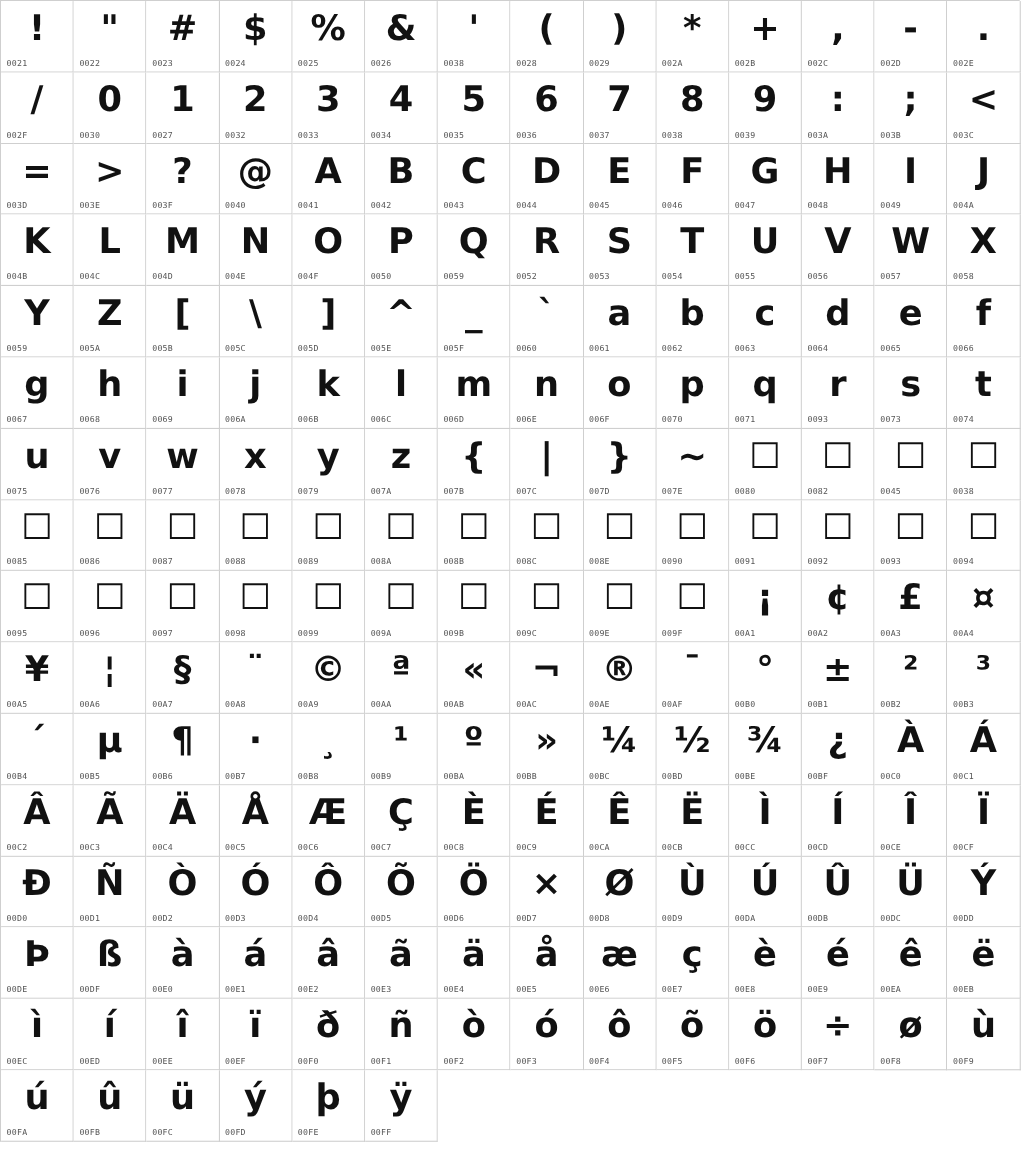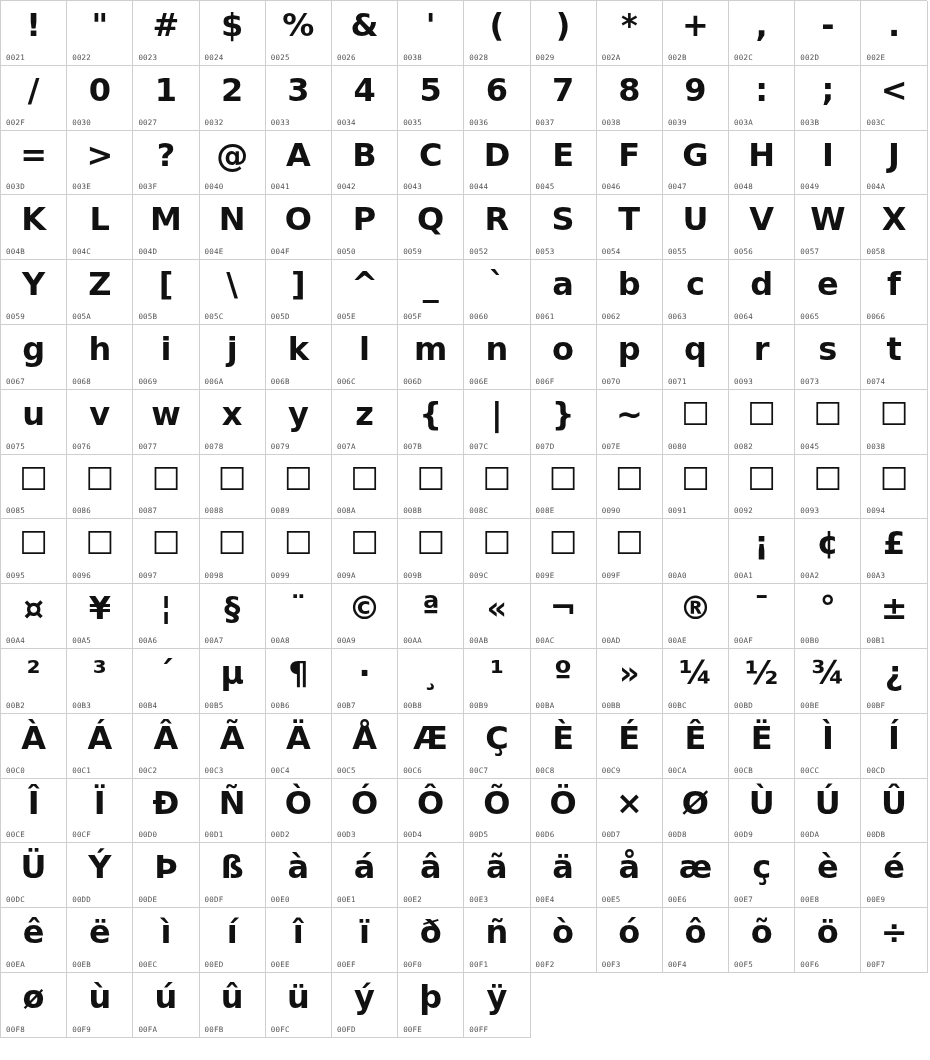--- a/index.html
+++ b/index.html
@@ -546,24 +546,20 @@
     </div>
     <div class="cell">
       <div class="glyph">☐</div>
       <div class="code">009E</div>
     </div>
     <div class="cell">
       <div class="glyph">☐</div>
       <div class="code">009F</div>
     </div>
     <div class="cell">
-      <div class="glyph"></div>
-      <div class="code">00A0</div>
-    </div>
-    <div class="cell">
       <div class="glyph">¡</div>
       <div class="code">00A1</div>
     </div>
     <div class="cell">
       <div class="glyph">¢</div>
       <div class="code">00A2</div>
     </div>
     <div class="cell">
       <div class="glyph">£</div>
       <div class="code">00A3</div>
@@ -596,24 +592,20 @@
       <div class="glyph">ª</div>
       <div class="code">00AA</div>
     </div>
     <div class="cell">
       <div class="glyph">«</div>
       <div class="code">00AB</div>
     </div>
     <div class="cell">
       <div class="glyph">¬</div>
       <div class="code">00AC</div>
-    </div>
-    <div class="cell">
-      <div class="glyph">­</div>
-      <div class="code">00AD</div>
     </div>
     <div class="cell">
       <div class="glyph">®</div>
       <div class="code">00AE</div>
     </div>
     <div class="cell">
       <div class="glyph">¯</div>
       <div class="code">00AF</div>
     </div>
     <div class="cell">

